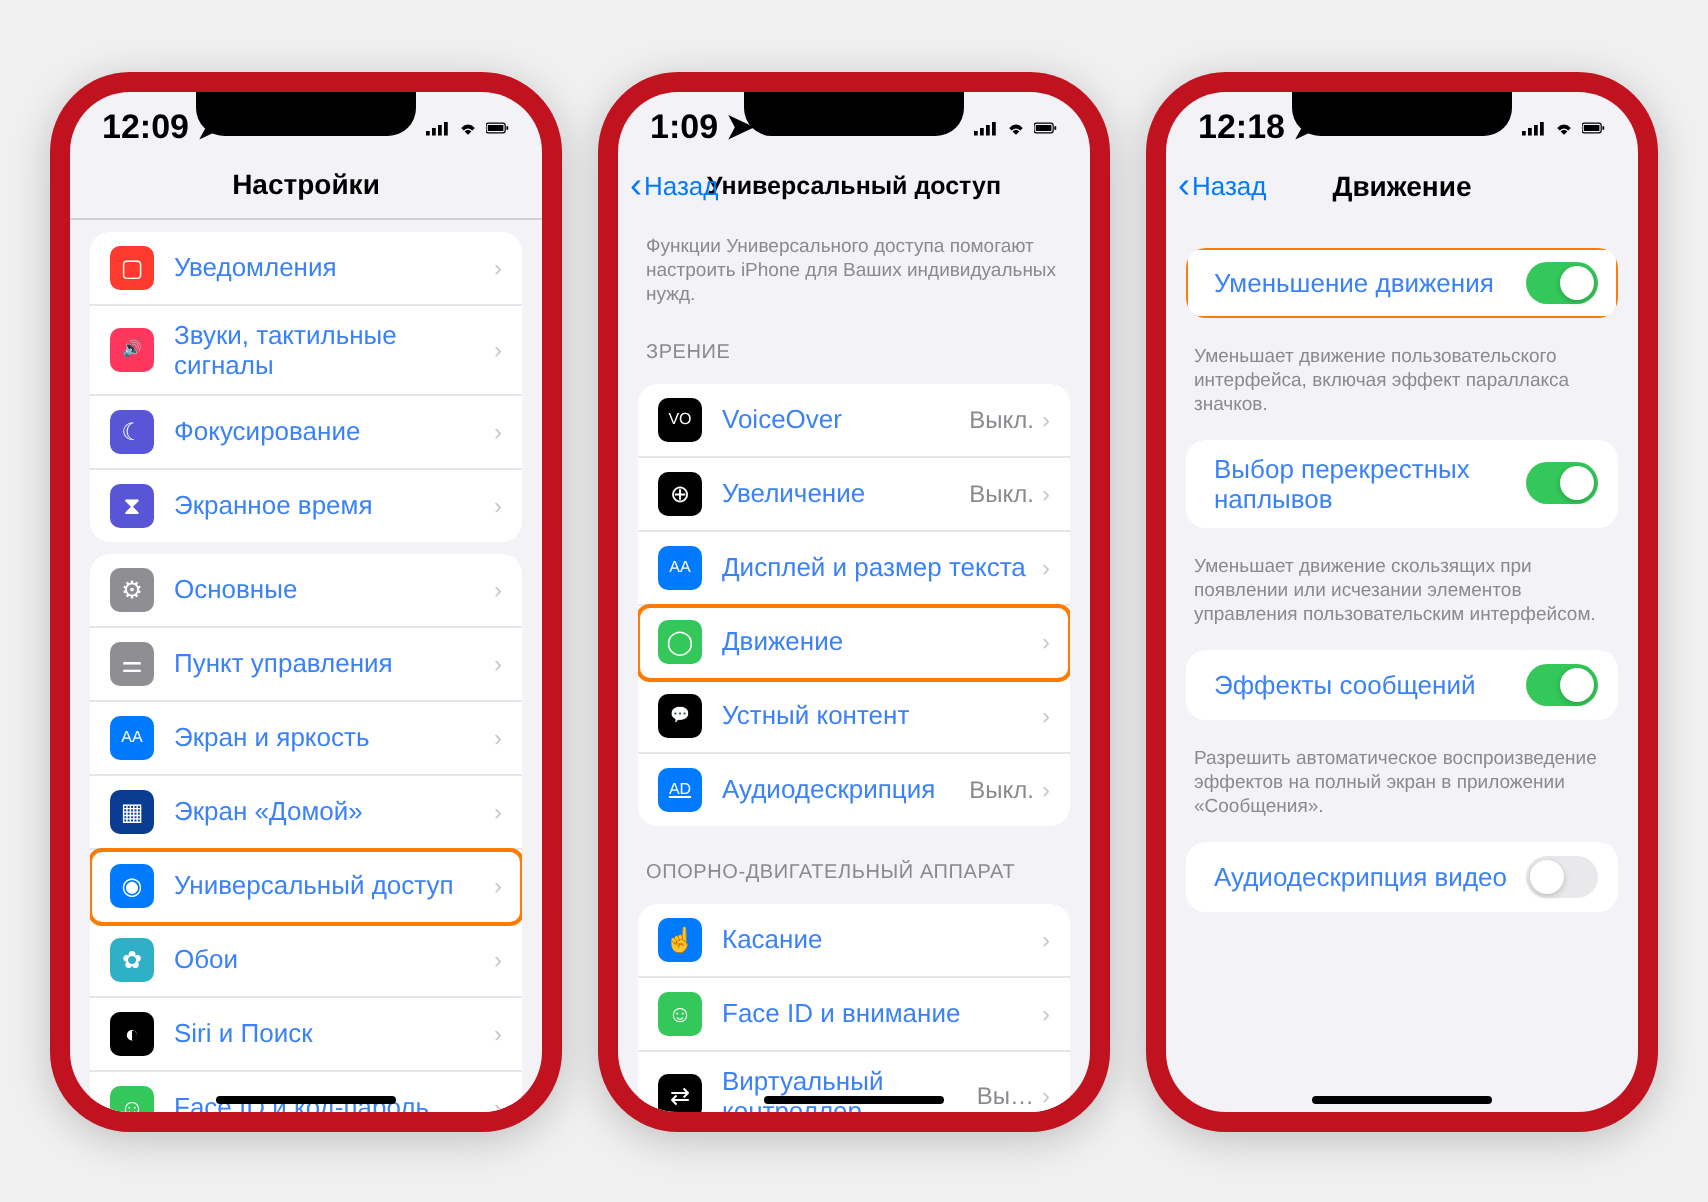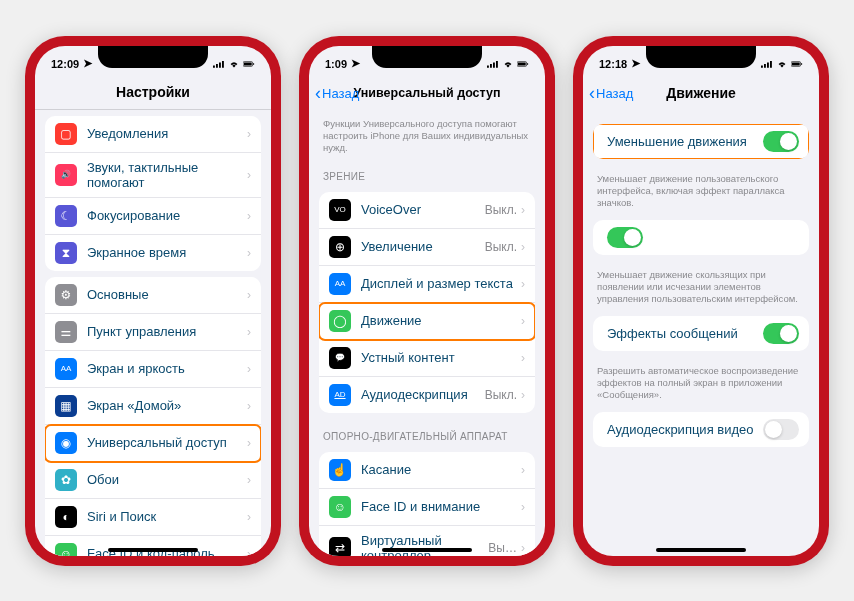--- a/index.html
+++ b/index.html
@@ -29,21 +29,21 @@
     position: absolute;
     top: 0; left: 50%; transform: translateX(-50%);
     width: 110px; height: 22px;
     background: #000;
     border-radius: 0 0 14px 14px;
     z-index: 10;
   }
   .statusbar {
     display: flex; justify-content: space-between; align-items: center;
     padding: 6px 16px 0 16px; height: 30px;
-    font-size: 11px; font-weight: 600; color: #000;
+    font-size: 17px; font-weight: 600; color: #000;
   }
   .status-left { display: flex; align-items: center; gap: 4px; }
   .status-right { display: flex; align-items: center; gap: 3px; }
   .navbar {
     display: flex; align-items: center; justify-content: center;
     height: 34px; position: relative;
     border-bottom: 0.5px solid #d0d0d5;
     background: #f2f2f7;
   }
   .navbar.noline { border-bottom: none; }
@@ -78,21 +78,21 @@
     min-height: 33px;
   }
   .row:last-child { border-bottom: none; }
   .row.pad-left { padding-left: 14px; }
   .icon {
     width: 22px; height: 22px; border-radius: 5px;
     display: flex; align-items: center; justify-content: center;
     color: #fff; font-size: 12px; flex-shrink: 0;
     margin-right: 10px;
   }
-  .row-label { flex: 1; color: #0c4a6e; font-size: 13px; }
+  .row-label { flex: 1; color: #3b82f6; font-size: 13px; }
   .row-value { color: #8a8a8e; font-size: 12px; margin-right: 4px; }
   .chevron { color: #c7c7cc; font-size: 12px; }
   .highlight {
     outline: 2px solid #ff7a00;
     outline-offset: -1px;
     border-radius: 6px;
     position: relative;
     z-index: 5;
   }
   .toggle {
@@ -151,21 +151,21 @@
     </div>
     <div class="content">
       <div class="list" id="p1-list-a">
           <div class="row">
             <div class="icon bg-red" style="font-size: 12px;">▢</div>
             <span class="row-label">Уведомления</span>
             <span class="chevron">›</span>
           </div>
           <div class="row">
             <div class="icon bg-pink" style="font-size: 8px;">🔊</div>
-            <span class="row-label">Звуки, тактильные помогают</span>
+            <span class="row-label">Звуки, тактильные сигналы</span>
             <span class="chevron">›</span>
           </div>
           <div class="row">
             <div class="icon bg-purple" style="font-size: 12px;">☾</div>
             <span class="row-label">Фокусирование</span>
             <span class="chevron">›</span>
           </div>
           <div class="row">
             <div class="icon bg-purple" style="font-size: 12px;">⧗</div>
             <span class="row-label">Экранное время</span>
@@ -351,20 +351,21 @@
           <div class="row pad-left highlight">
             <span class="row-label">Уменьшение движения</span>
             <div class="toggle on">
               <div class="knob"></div>
             </div>
           </div>
         </div>
         <div class="desc-text">Уменьшает движение пользовательского интерфейса, включая эффект параллакса значков.</div>
         <div class="list">
           <div class="row pad-left">
+            <span class="row-label">Выбор перекрестных наплывов</span>
             <div class="toggle on">
               <div class="knob"></div>
             </div>
           </div>
         </div>
         <div class="desc-text">Уменьшает движение скользящих при появлении или исчезании элементов управления пользовательским интерфейсом.</div>
         <div class="list">
           <div class="row pad-left">
             <span class="row-label">Эффекты сообщений</span>
             <div class="toggle on">

